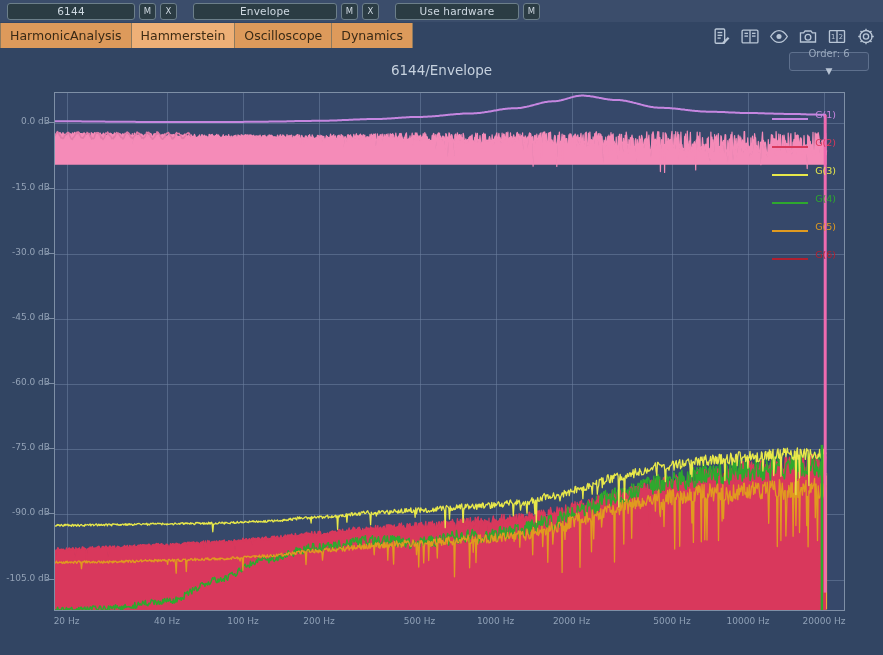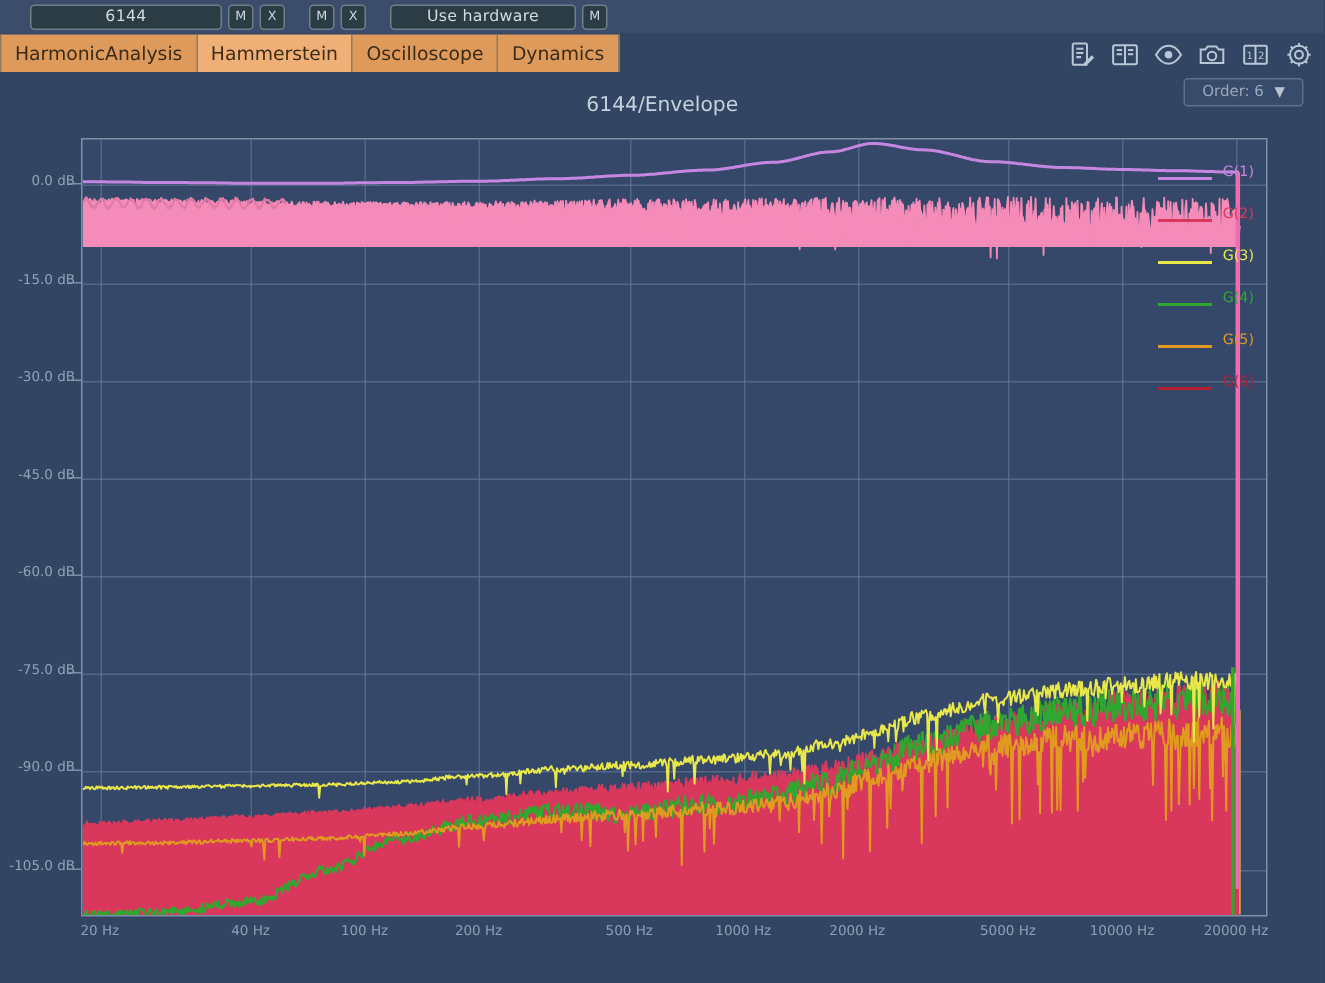--- a/index.html
+++ b/index.html
@@ -9,21 +9,21 @@
     background: #2f4260;
     font-family: "DejaVu Sans", "Liberation Sans", sans-serif;
     overflow: hidden;
   }
   #app { position: relative; width: 883px; height: 655px; background: #324563; }
 
   
   .topbar {
     position: absolute; left: 0; top: 0; width: 883px; height: 22px;
     background: #3b4d6b;
-    display: flex; align-items: center; gap: 4px; padding: 2px 20px;
+    display: flex; align-items: center; gap: 4px; padding: 2px 7px;
   }
   .field {
     height: 17px; background: #2b3c44; border: 1px solid #6c7f8a;
     border-radius: 3px; color: #cfd9e2; font-size: 10.5px;
     display: flex; align-items: center; justify-content: center;
     letter-spacing: .2px;
   }
   .field.f1 { width: 128px; }
   .field.f2 { width: 144px; }
   .field.f3 { width: 124px; }
@@ -65,20 +65,21 @@
   }
 
   
   .order-box {
     position: absolute; right: 14px; top: 52px;
     width: 80px; height: 19px;
     border: 1px solid #5e708d; border-radius: 3px;
     background: #394b6a; color: #9aa9bd; font-size: 10px;
     display: flex; align-items: center; justify-content: center; gap: 7px;
     cursor: pointer;
+    flex-direction: column;
   }
   .order-box .chev { font-size: 9px; color: #b8c4d4; }
 
   
   .plot-wrap {
     position: absolute; left: 0; top: 86px; width: 883px; height: 545px;
   }
   .plot-frame {
     position: absolute; left: 54px; top: 6px;
     width: 791px; height: 519px;
@@ -119,20 +120,21 @@
 </head>
 <body>
 
 <div id="app">
 
   <div class="topbar">
     <div class="field f1">6144</div>
     <div class="minibtn">M</div>
     <div class="minibtn">X</div>
     <div class="spacer-sm"></div>
+    <div class="field f2">Envelope</div>
     <div class="minibtn">M</div>
     <div class="minibtn">X</div>
     <div class="spacer-sm"></div>
     <div class="field f3">Use hardware</div>
     <div class="minibtn">M</div>
   </div>
 
   <div class="tabbar" id="tabbar">
       <div class="tab">HarmonicAnalysis</div>
       <div class="tab active">Hammerstein</div>

